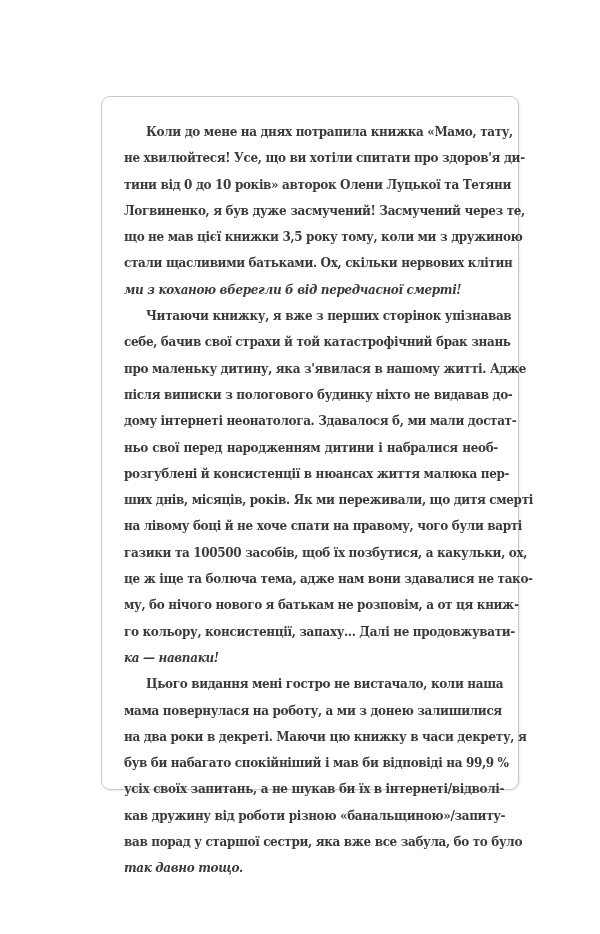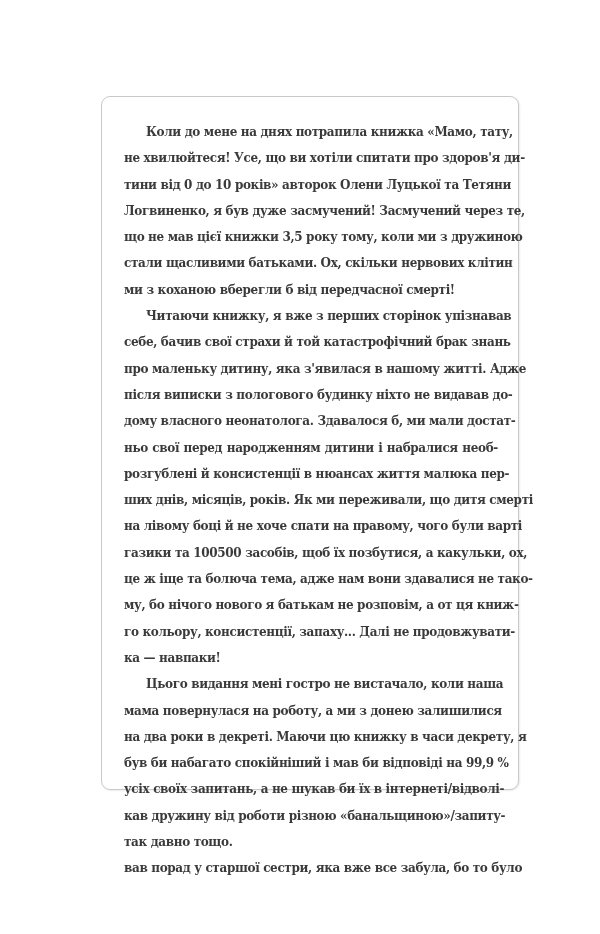--- a/index.html
+++ b/index.html
@@ -39,20 +39,21 @@
     }
     .line {
       display: block;
       white-space: nowrap;
       text-align: justify;
       text-align-last: justify;
       height: 26.3px;
     }
     .line.last {
       text-align-last: left;
+      font-style: italic;
     }
     .line.indent {
       padding-left: 22px;
     }
   </style>
 </head>
 <body>
 
 <div class="box"></div>
 
@@ -66,35 +67,35 @@
     <span class="line">що не мав цієї книжки 3,5 року тому, коли ми з дружиною</span>
     <span class="line">стали щасливими батьками. Ох, скільки нервових клітин</span>
     <span class="line last">ми з коханою вберегли б від передчасної смерті!</span>
   </div>
 
   <div>
     <span class="line indent">Читаючи книжку, я вже з перших сторінок упізнавав</span>
     <span class="line">себе, бачив свої страхи й той катастрофічний брак знань</span>
     <span class="line">про маленьку дитину, яка з'явилася в нашому житті. Адже</span>
     <span class="line">після виписки з пологового будинку ніхто не видавав до-</span>
-    <span class="line">дому власного неонатолога. Здавалося б, ми мали достат-</span>
+    <span class="line">дому інтернеті неонатолога. Здавалося б, ми мали достат-</span>
     <span class="line">ньо свої перед народженням дитини і набралися необ-</span>
     <span class="line">розгублені й консистенції в нюансах життя малюка пер-</span>
     <span class="line">ших днів, місяців, років. Як ми переживали, що дитя смерті</span>
     <span class="line">на лівому боці й не хоче спати на правому, чого були варті</span>
     <span class="line">газики та 100500 засобів, щоб їх позбутися, а какульки, ох,</span>
     <span class="line">це ж іще та болюча тема, адже нам вони здавалися не тако-</span>
     <span class="line">му, бо нічого нового я батькам не розповім, а от ця книж-</span>
     <span class="line">го кольору, консистенції, запаху... Далі не продовжувати-</span>
     <span class="line last">ка — навпаки!</span>
   </div>
 
   <div>
     <span class="line indent">Цього видання мені гостро не вистачало, коли наша</span>
     <span class="line">мама повернулася на роботу, а ми з донею залишилися</span>
     <span class="line">на два роки в декреті. Маючи цю книжку в часи декрету, я</span>
     <span class="line">був би набагато спокійніший і мав би відповіді на 99,9 %</span>
     <span class="line">усіх своїх запитань, а не шукав би їх в інтернеті/відволі-</span>
     <span class="line">кав дружину від роботи різною «банальщиною»/запиту-</span>
+    <span class="line">вав порад у старшої сестри, яка вже все забула, бо то було</span>
     <span class="line last">так давно тощо.</span>
-    <span class="line">вав порад у старшої сестри, яка вже все забула, бо то було</span>
   </div>
 </div>
 
 </body></html>

